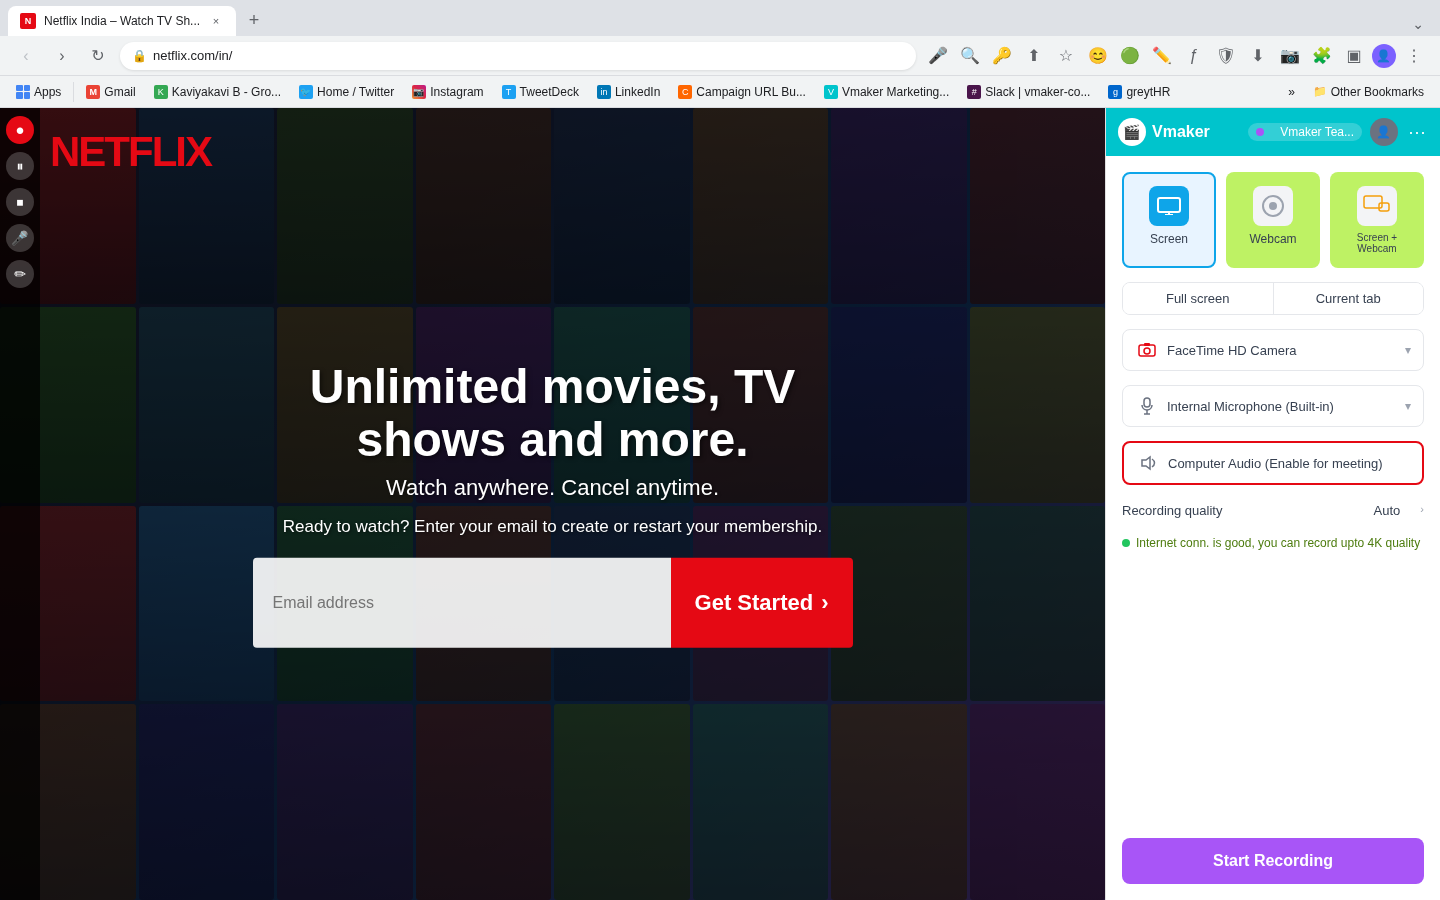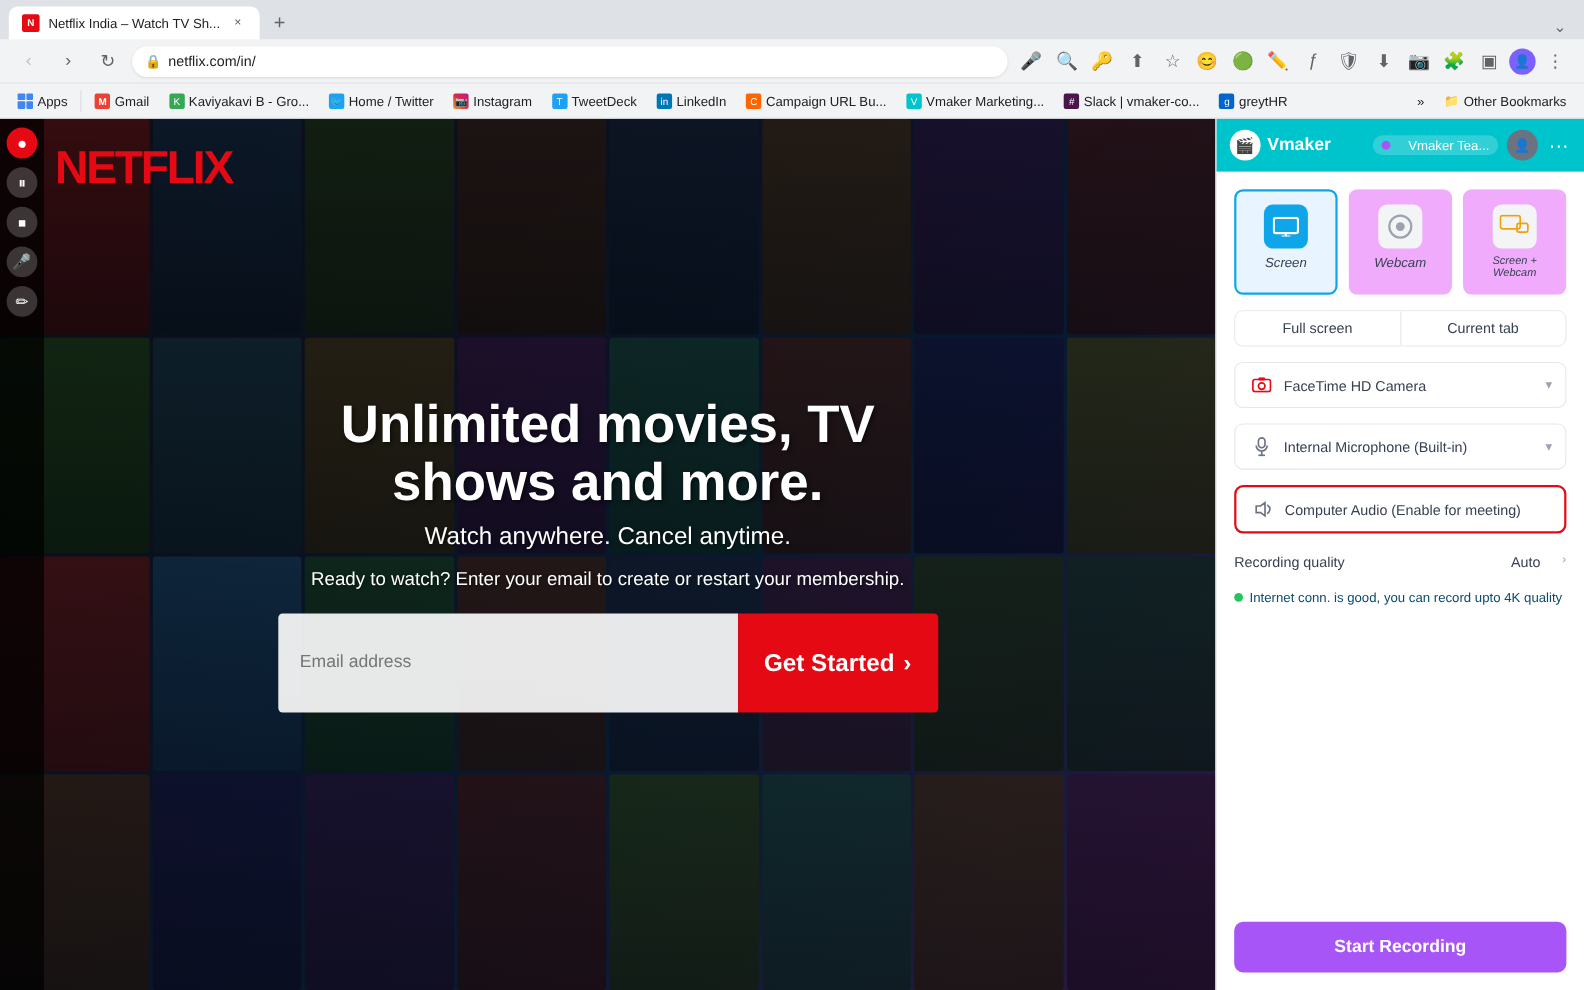--- a/index.html
+++ b/index.html
@@ -80,24 +80,24 @@
     .vmaker-team { display: flex; align-items: center; gap: 16px; background: rgba(255,255,255,0.2); border-radius: 12px; padding: 2px 8px; margin-left: auto; }
     .vmaker-team-dot { width: 8px; height: 8px; background: #a855f7; border-radius: 50%; }
     .vmaker-team-text { font-size: 12px; color: #fff; }
     .vmaker-avatar { width: 28px; height: 28px; border-radius: 50%; background: #6b7280; display: flex; align-items: center; justify-content: center; color: #fff; font-size: 12px; }
     .vmaker-more { background: none; border: none; color: #fff; font-size: 18px; cursor: pointer; padding: 0 2px; }
 
     
     .vmaker-body { padding: 16px; flex: 1; display: flex; flex-direction: column; gap: 14px; }
 
     
-    .mode-buttons { display: flex; gap: 10px; font-style: italic; }
+    .mode-buttons { display: flex; gap: 10px; }
     .mode-btn { flex: 1; display: flex; flex-direction: column; align-items: center; gap: 6px; padding: 12px 8px; border-radius: 8px; cursor: pointer; border: 2px solid transparent; }
     .mode-btn.active { background: #e8f4ff; border-color: #0ea5e9; }
-    .mode-btn.inactive { background: #f0abfc; border-color: transparent; }
+    .mode-btn.inactive { background: #bef264; border-color: transparent; }
     .mode-icon { width: 40px; height: 40px; border-radius: 8px; display: flex; align-items: center; justify-content: center; font-size: 20px; }
     .mode-icon.screen { background: #0ea5e9; color: #fff; }
     .mode-icon.webcam { background: #f3f4f6; color: #6b7280; }
     .mode-icon.both { background: #f3f4f6; color: #f59e0b; }
     .mode-label { font-size: 12px; font-weight: 500; color: #374151; }
 
     
     .screen-tabs { display: flex; border: 1px solid #e5e7eb; border-radius: 8px; overflow: hidden; }
     .screen-tab { flex: 1; padding: 8px; text-align: center; font-size: 13px; cursor: pointer; border: none; background: #fff; color: #374151; }
     .screen-tab + .screen-tab { border-left: 1px solid #e5e7eb; }
@@ -113,21 +113,21 @@
 
     
     .quality-row { display: flex; align-items: center; justify-content: space-between; padding: 4px 0; }
     .quality-label { font-size: 13px; color: #374151; }
     .quality-value { display: flex; gap: 20px; font-size: 13px; color: #374151; cursor: pointer; }
     .quality-chevron { color: #9ca3af; font-size: 11px; }
 
     
     .conn-status { display: flex; align-items: center; gap: 6px; }
     .conn-dot { width: 8px; height: 8px; background: #22c55e; border-radius: 50%; }
-    .conn-text { font-size: 12px; color: #0c4a6e; }
+    .conn-text { font-size: 12px; color: #4d7c0f; }
 
     
     .start-recording-btn { background: #a855f7; color: #fff; border: none; border-radius: 8px; padding: 14px; font-size: 16px; font-weight: 600; cursor: pointer; width: 100%; text-align: center; margin-top: auto; }
 
     
     .c1 { background: #8B1A1A; }
     .c2 { background: #1a3a5c; }
     .c3 { background: #2d4a1e; }
     .c4 { background: #4a2d1e; }
     .c5 { background: #1e2d4a; }

